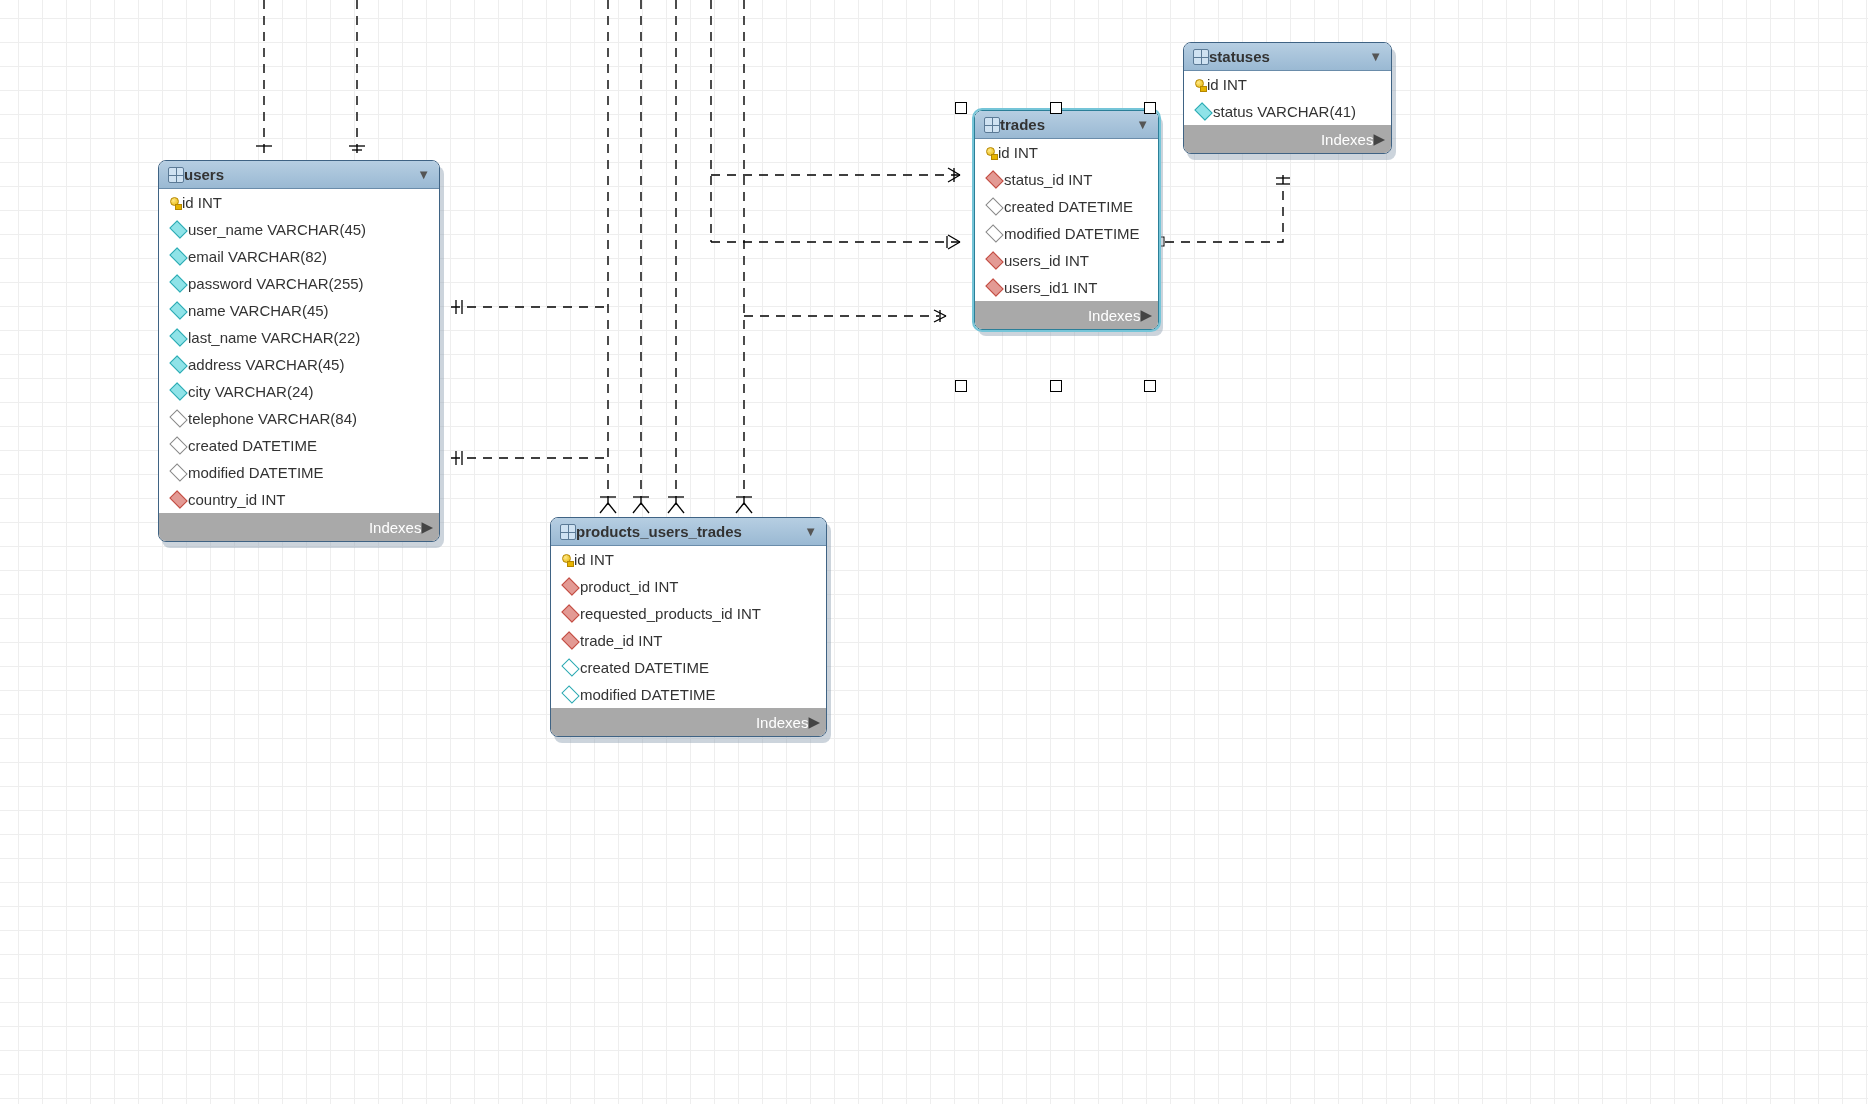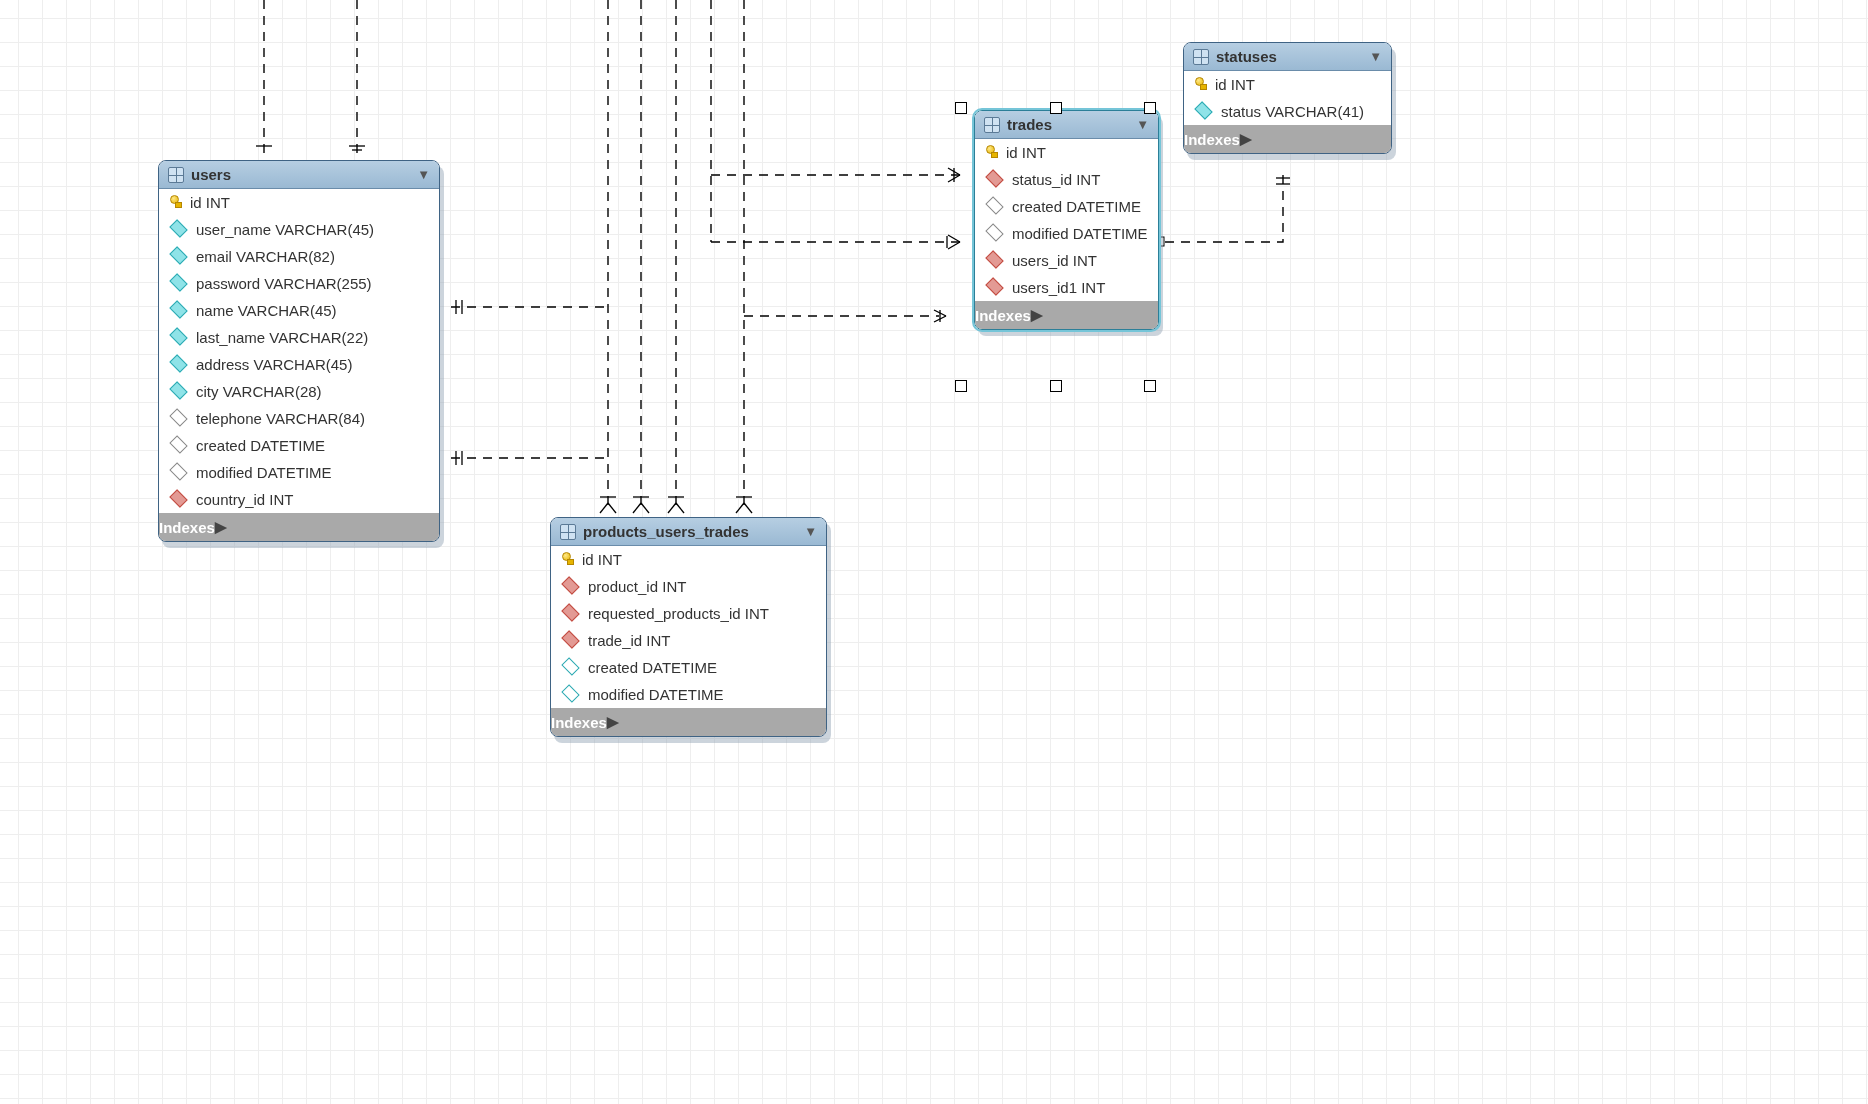--- a/index.html
+++ b/index.html
@@ -13,35 +13,35 @@
     linear-gradient(to right,#e1e1e1 1px,transparent 1px),
     linear-gradient(to bottom,#e1e1e1 1px,transparent 1px);
   background-size:24px 24px,24px 24px,120px 120px,120px 120px;
   background-position:-6px -6px,-6px -6px,-6px -6px,-6px -6px}
 
 
 .entity{position:absolute;border:1.5px solid #3f6384;border-radius:8px;background:#fff;
   box-shadow:4px 6px 0 rgba(141,160,178,.45);overflow:hidden}
 .entity.selected{outline:2px solid #75c5d8;outline-offset:0;border-color:#2c7f98}
 
-.ehead{display:flex;align-items:center;gap:7px;padding:5px 9px;
+.ehead{display:flex;align-items:center;padding:5px 9px;
   background:linear-gradient(#b6cee2,#9ab9d3);border-bottom:1.5px solid #6a8caa;font-weight:700}
 .ehead .ttl{flex:1}
 .ehead .tog{color:#555;font-size:13px}
 
 .tbicon{width:14px;height:14px;border:1px solid #5b7a96;background:#cfe2f2;position:relative;border-radius:2px}
 .tbicon::before,.tbicon::after{content:"";position:absolute;background:#5b7a96}
 .tbicon::before{left:0;right:0;top:50%;height:1px}
 .tbicon::after{top:0;bottom:0;left:50%;width:1px}
 
 .cols{background:#fff}
-.col{display:flex;align-items:flex-start;gap:8px;padding:5px 10px;white-space:nowrap}
-
-.idx{display:flex;align-items:center;justify-content:flex-start;padding:5px 0;
-  background:#a9a9a9;color:#fff;font-weight:700}
+.col{display:flex;align-items:center;padding:5px 10px;white-space:nowrap}
+
+.idx{display:flex;align-items:center;justify-content:flex-end;padding:5px 6px;
+  background:#a9a9a9;color:#fff;font-weight:400}
 .idx .arr{color:#444}
 
 
 .ci{width:13px;height:13px;display:inline-block;position:relative;flex:0 0 13px}
 .ci.key::before{content:"";position:absolute;left:1px;top:1px;width:7px;height:7px;border-radius:50%;
   background:radial-gradient(circle at 35% 35%,#ffe887,#e6b400);border:1px solid #b58600}
 .ci.key::after{content:"";position:absolute;left:6px;top:8px;width:5px;height:4px;background:#e6b400;border:1px solid #b58600}
 .ci.dia{transform:rotate(45deg);width:9px;height:9px;margin:2px 2px 2px 2px;border:1.5px solid}
 .ci.dia.cyan{background:#8fe3e8;border-color:#2aa9b2}
 .ci.dia.cyan.open{background:#fff}
@@ -161,21 +161,21 @@
       <div class="col">
           <span class="ci dia cyan"></span>
           <span>last_name VARCHAR(22)</span>
         </div>
       <div class="col">
           <span class="ci dia cyan"></span>
           <span>address VARCHAR(45)</span>
         </div>
       <div class="col">
           <span class="ci dia cyan"></span>
-          <span>city VARCHAR(28)</span>
+          <span>city VARCHAR(24)</span>
         </div>
       <div class="col">
           <span class="ci dia plain"></span>
           <span>telephone VARCHAR(84)</span>
         </div>
       <div class="col">
           <span class="ci dia plain"></span>
           <span>created DATETIME</span>
         </div>
       <div class="col">

